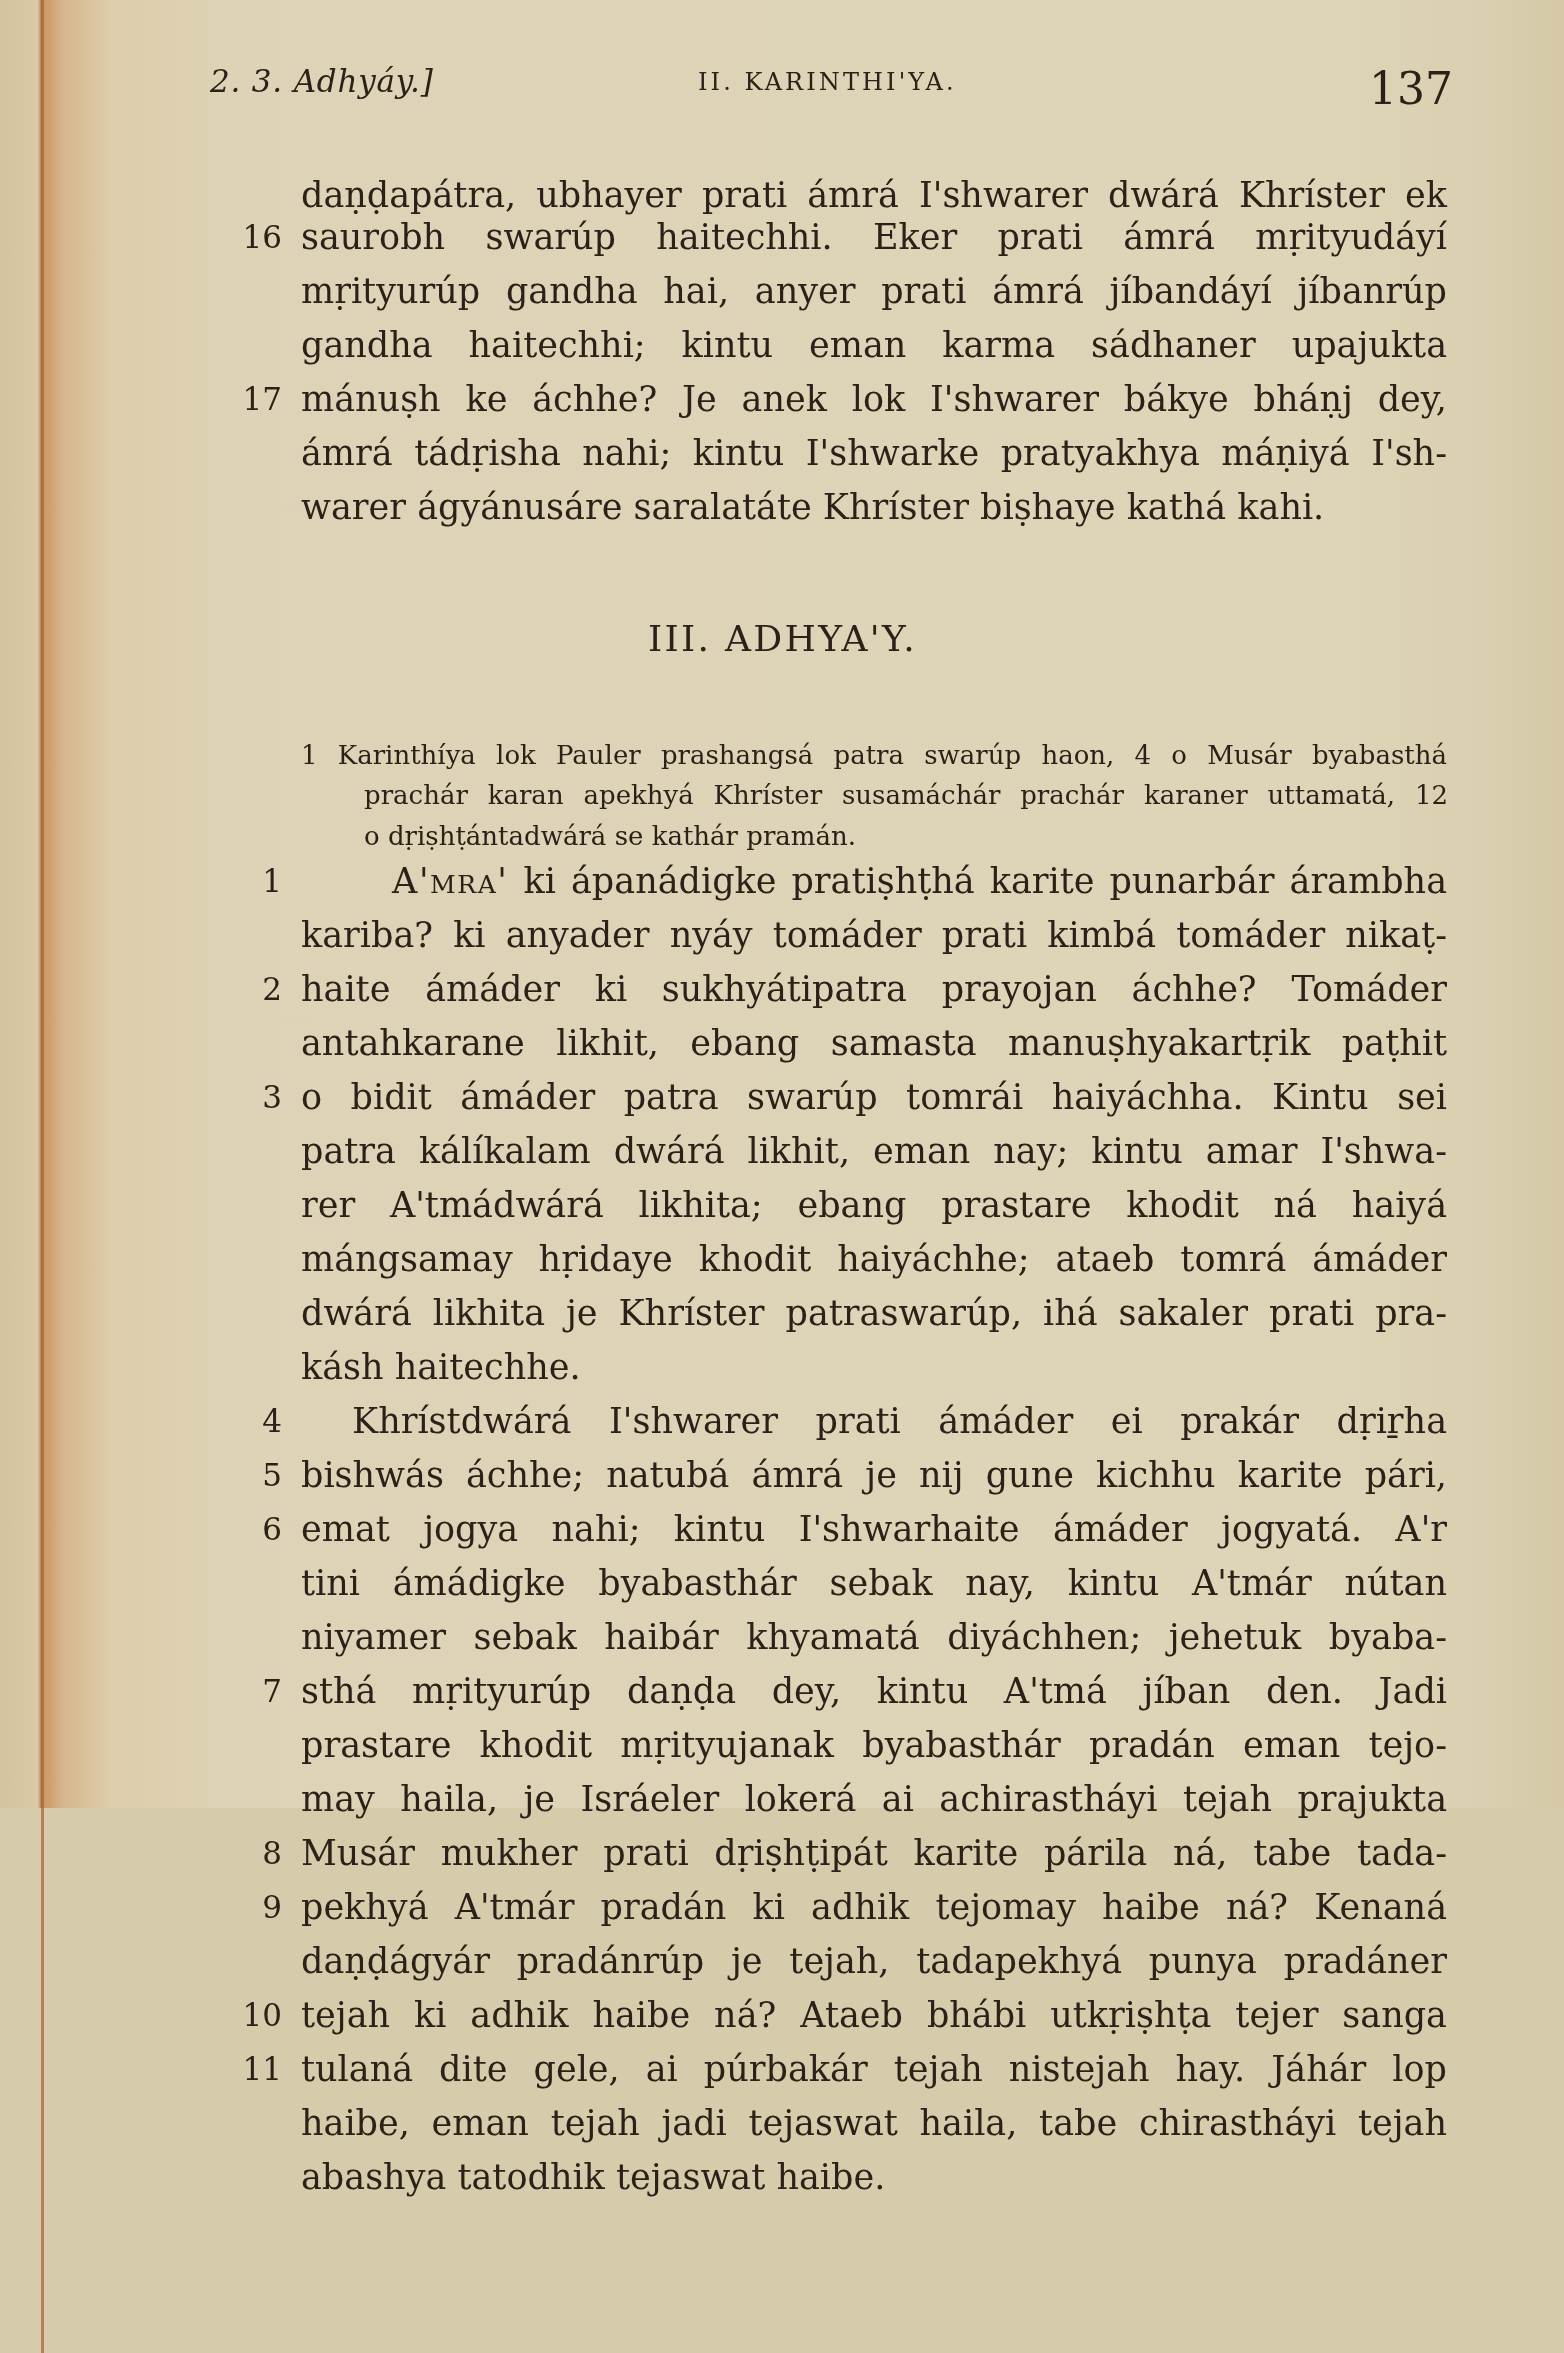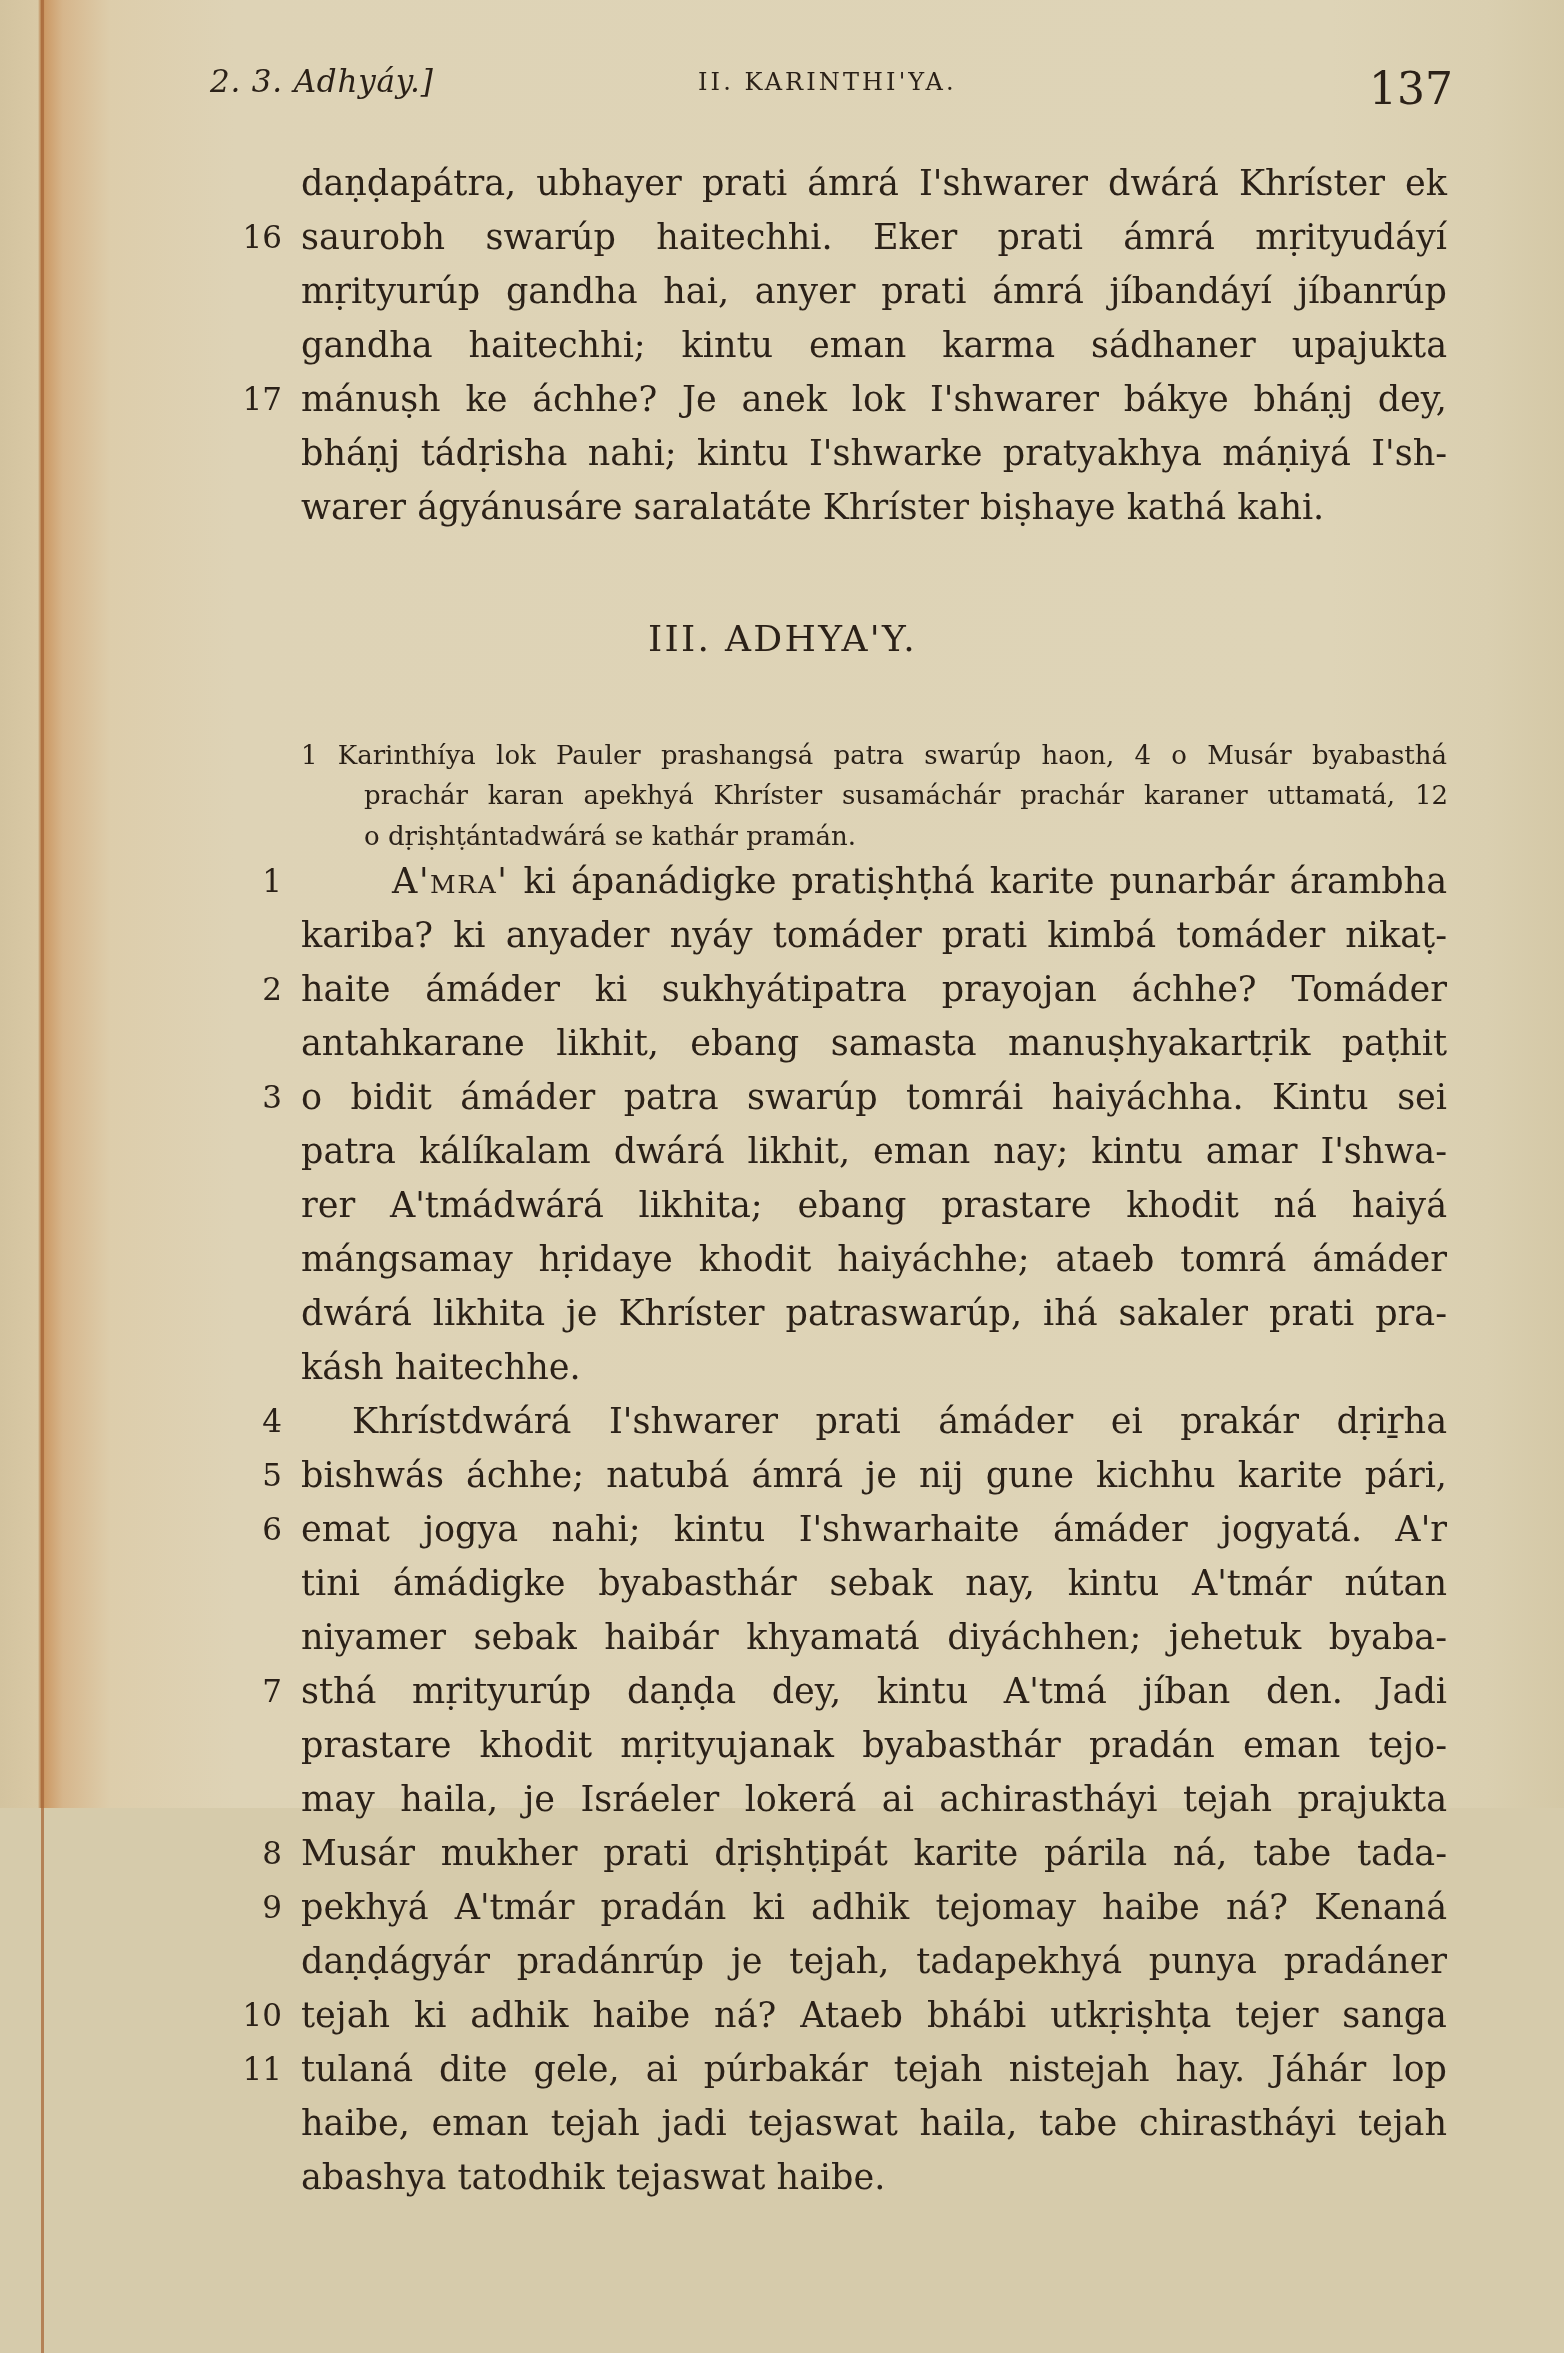--- a/index.html
+++ b/index.html
@@ -68,21 +68,21 @@
 <div class="page">
   <div class="binding-line"></div>
 
   <div class="running-head">
     <span class="rh-left">2. 3. Adhyáy.]</span>
     <span class="rh-center">II. KARINTHI'YA.</span>
     <span class="rh-right">137</span>
   </div>
 
   <div class="block" style="top:156px;">
-    <div class="line" style="top:0px">
+    <div class="line" style="top:12px">
       <span class="vnum"></span>
       <span class="ltext">daṇḍapátra, ubhayer prati ámrá I'shwarer dwárá Khríster ek</span>
     </div>
     <div class="line" style="top:54px">
       <span class="vnum">16</span>
       <span class="ltext">saurobh swarúp haitechhi. Eker prati ámrá mṛityudáyí</span>
     </div>
     <div class="line" style="top:108px">
       <span class="vnum"></span>
       <span class="ltext">mṛityurúp gandha hai, anyer prati ámrá jíbandáyí jíbanrúp</span>
@@ -90,21 +90,21 @@
     <div class="line" style="top:162px">
       <span class="vnum"></span>
       <span class="ltext">gandha haitechhi; kintu eman karma sádhaner upajukta</span>
     </div>
     <div class="line" style="top:216px">
       <span class="vnum">17</span>
       <span class="ltext">mánuṣh ke áchhe? Je anek lok I'shwarer bákye bháṇj dey,</span>
     </div>
     <div class="line" style="top:270px">
       <span class="vnum"></span>
-      <span class="ltext">bháṇj tádṛisha nahi; kintu I'shwarke pratyakhya máṇiyá I'sh-</span>
+      <span class="ltext">ámrá tádṛisha nahi; kintu I'shwarke pratyakhya máṇiyá I'sh-</span>
     </div>
     <div class="line" style="top:324px">
       <span class="vnum"></span>
       <span class="ltext last">warer ágyánusáre saralatáte Khríster biṣhaye kathá kahi.</span>
     </div>
   </div>
 
   <div class="chapter-title">III. ADHYA'Y.</div>
 
   <div>

